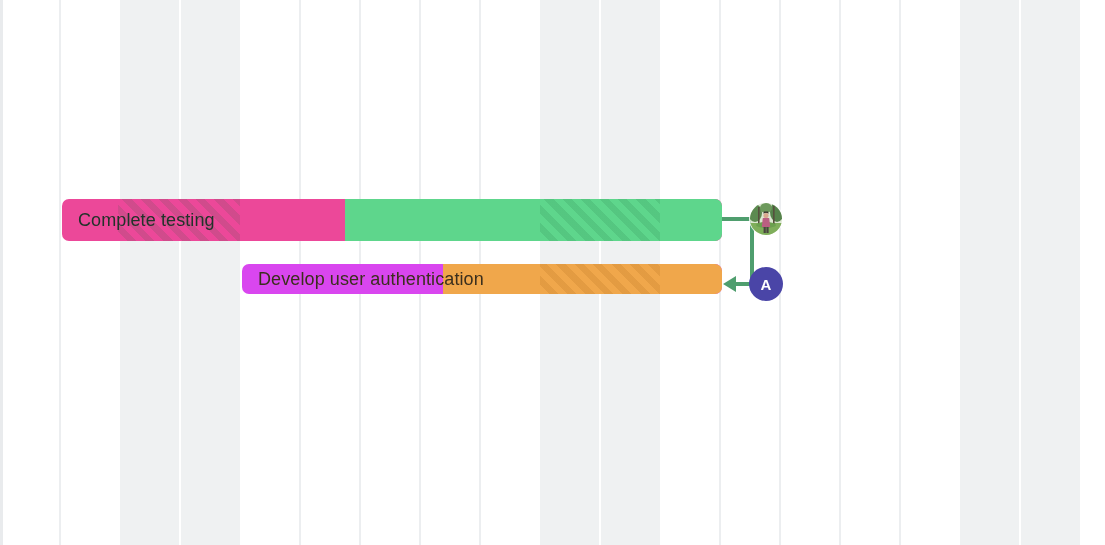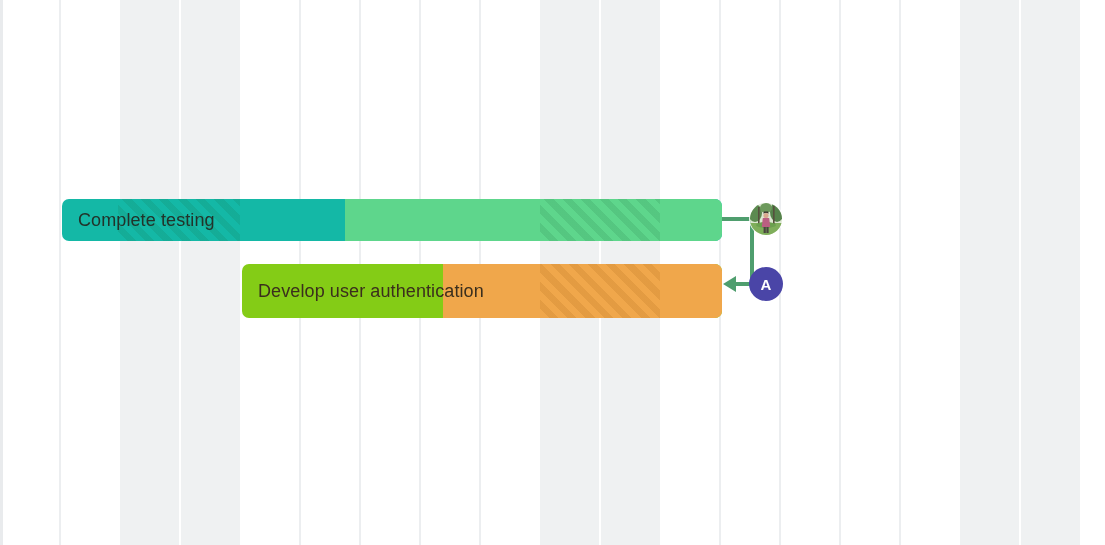--- a/index.html
+++ b/index.html
@@ -52,28 +52,28 @@
       <div class="colsep" style="left: 479px; background: rgb(236, 238, 240);"></div>
       <div class="colsep" style="left: 599px; background: rgb(255, 255, 255);"></div>
       <div class="colsep" style="left: 719px; background: rgb(236, 238, 240);"></div>
       <div class="colsep" style="left: 779px; background: rgb(236, 238, 240);"></div>
       <div class="colsep" style="left: 839px; background: rgb(236, 238, 240);"></div>
       <div class="colsep" style="left: 899px; background: rgb(236, 238, 240);"></div>
       <div class="colsep" style="left: 1019px; background: rgb(255, 255, 255);"></div>
     </div>
   <div class="left-edge" id="left-edge" style="background: rgb(233, 235, 237);"></div>
 
-  <div class="task" id="task-0" style="left: 62px; top: 199px; width: 660px; height: 42px; border-radius: 7px; background: #14b8a6;">
+  <div class="task" id="task-0" style="left: 62px; top: 199px; width: 660px; height: 42px; border-radius: 7px; background: #ec4899;">
     <div class="fill" style="left: 283px; width: 377px; background: rgb(94, 214, 140);"></div>
     <div class="hatch" style="left: 56px; width: 122px; background: repeating-linear-gradient(45deg, transparent 0px, transparent 6.5px, rgba(23, 96, 52, 0.13) 6.5px, rgba(23, 96, 52, 0.13) 13px);"></div>
     <div class="hatch" style="left: 478px; width: 120px; background: repeating-linear-gradient(45deg, transparent 0px, transparent 6.5px, rgba(23, 96, 52, 0.13) 6.5px, rgba(23, 96, 52, 0.13) 13px);"></div>
     <span class="label" style="color: rgb(34, 51, 42);">Complete testing</span>
   </div>
 
-  <div class="task" id="task-1" style="left: 242px; top: 264px; width: 480px; height: 54px; border-radius: 7px; background: #84cc16;">
+  <div class="task" id="task-1" style="left: 242px; top: 264px; width: 480px; height: 30px; border-radius: 7px; background: #d946ef;">
     <div class="fill" style="left: 201px; width: 279px; background: rgb(240, 167, 75);"></div>
     <div class="hatch" style="left: 298px; width: 120px; background: repeating-linear-gradient(45deg, transparent 0px, transparent 6.5px, rgba(150, 85, 10, 0.14) 6.5px, rgba(150, 85, 10, 0.14) 13px);"></div>
     <span class="label" style="color: rgb(59, 47, 29);">Develop user authentication</span>
   </div>
 
   <div id="dependency">
       <div class="dep-seg" style="left: 722px; top: 217px; width: 31px; height: 4px; background: rgb(79, 158, 110);"></div>
       <div class="dep-seg" style="left: 750px; top: 219px; width: 4px; height: 65px; background: rgb(79, 158, 110);"></div>
       <div class="dep-seg" style="left: 736px; top: 282px; width: 17px; height: 4px; background: rgb(79, 158, 110);"></div>
     </div>

